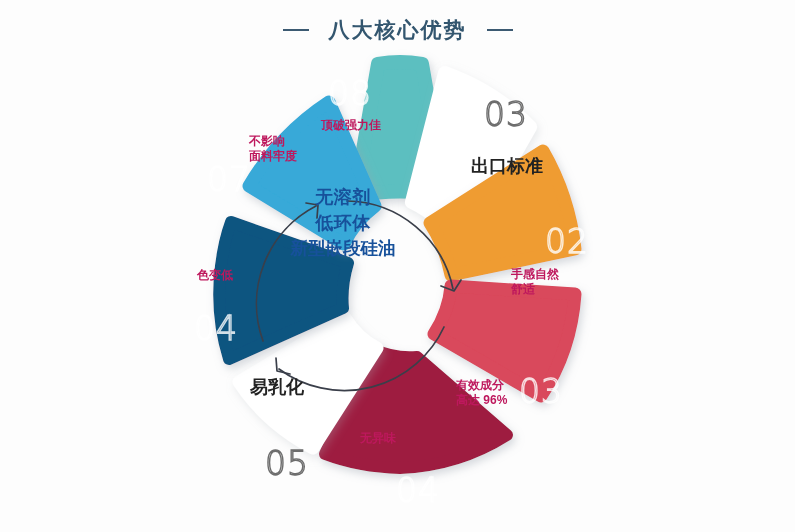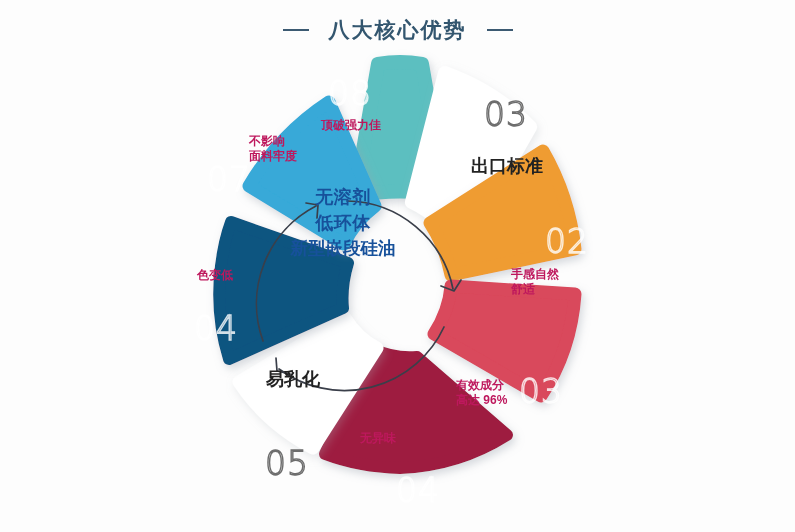--- a/index.html
+++ b/index.html
@@ -215,21 +215,21 @@
     <div class="seg-label" style="left:251px; top:425px;">
       <span class="seg-num">04</span>
     </div>
     <div class="seg-label" style="left:215px; top:385px;">
       <div class="seg-title">无异味</div>
     </div>
 
     <div class="seg-label" style="left:120px; top:398px;">
       <span class="seg-num dark">05</span>
     </div>
-    <div class="seg-label" style="left:105px; top:323px;margin-left:16px;">
+    <div class="seg-label" style="left:105px; top:331px;">
       <div class="seg-title dark">易乳化</div>
     </div>
 
     <div class="seg-label" style="left:49px; top:263px;">
       <span class="seg-num">04</span>
     </div>
     <div class="seg-label" style="left:52px; top:222px;">
       <div class="seg-title">色变低</div>
     </div>
 

